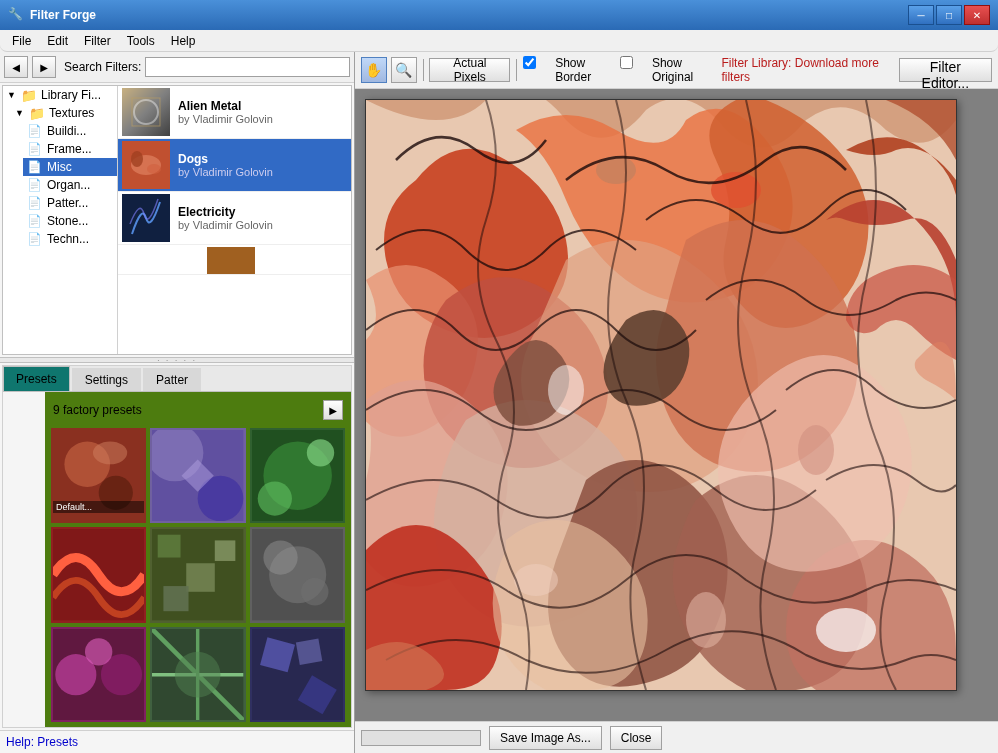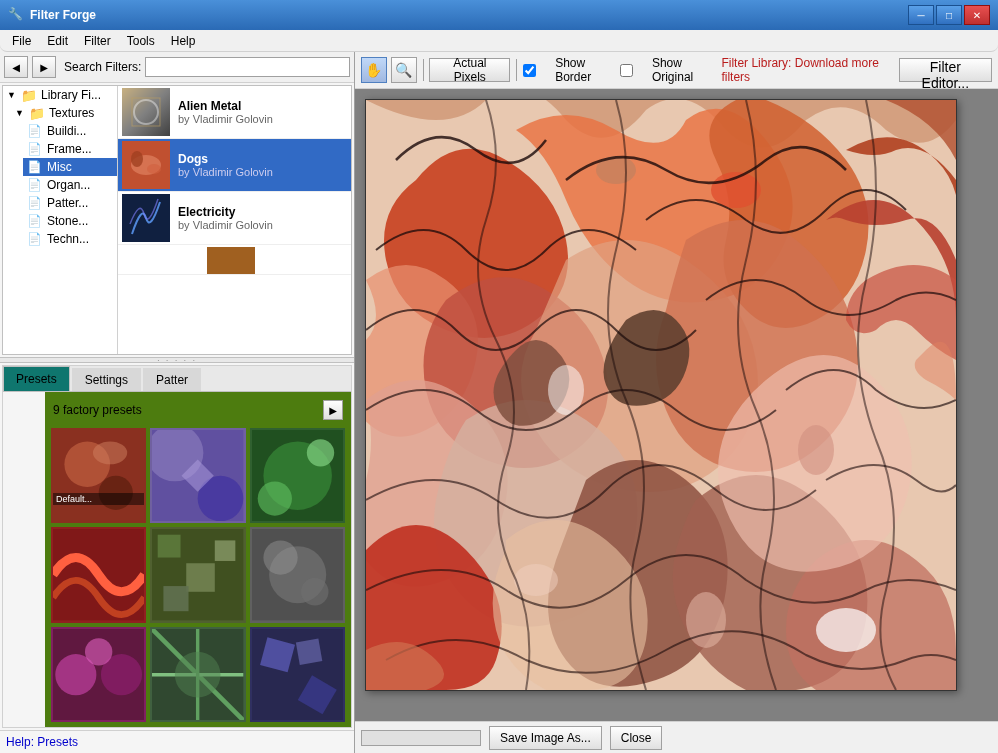--- a/index.html
+++ b/index.html
@@ -205,21 +205,21 @@
       width: 100%;
       aspect-ratio: 1;
       background: #aaa;
       cursor: pointer;
       border: 2px solid transparent;
       overflow: hidden;
       position: relative;
     }
     .preset-label {
       position: absolute;
-      bottom: 16px; left: 0;
+      bottom: 8px; left: 0;
       background: rgba(0,0,0,0.5);
       color: white;
       font-size: 9px;
       padding: 1px 3px;
       width: 100%;
     }
 
     
     .help-link {
       padding: 4px 6px;
@@ -261,21 +261,21 @@
     .toolbar-btn {
       height: 24px;
       padding: 0 8px;
       background: linear-gradient(to bottom, #fefefe, #e0e0e0);
       border: 1px solid #a0a0a0;
       cursor: pointer;
       font-size: 12px;
       display: flex; align-items: center; gap: 4px;
     }
     .checkbox-label {
-      display: flex; align-items: center; gap: 19px; font-size: 12px; cursor: pointer;
+      display: flex; align-items: flex-start; gap: 19px; font-size: 12px; cursor: pointer;
     }
     .filter-lib-link { color: #b91c1c; text-decoration: none; font-size: 12px; cursor: pointer; }
     .filter-editor-btn {
       height: 24px;
       padding: 0 8px;
       background: linear-gradient(to bottom, #fefefe, #e0e0e0);
       border: 1px solid #a0a0a0;
       cursor: pointer;
       font-size: 14px;
       margin-left: auto;

